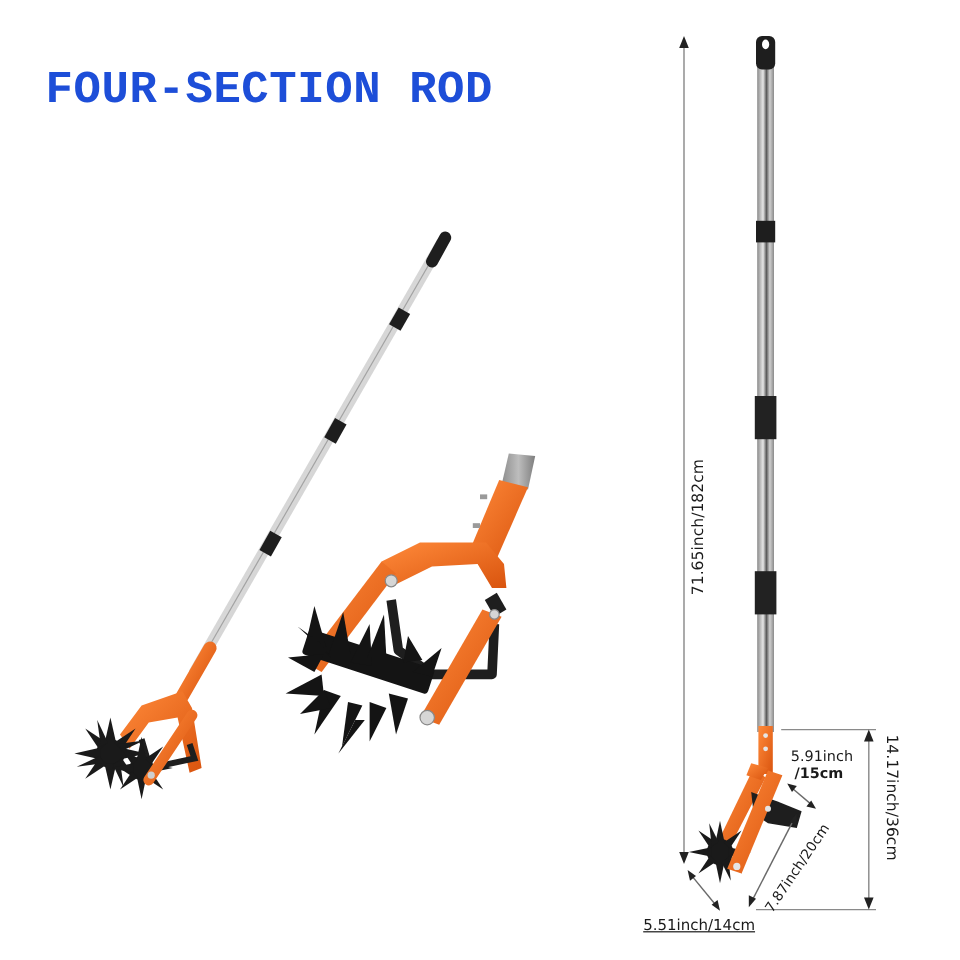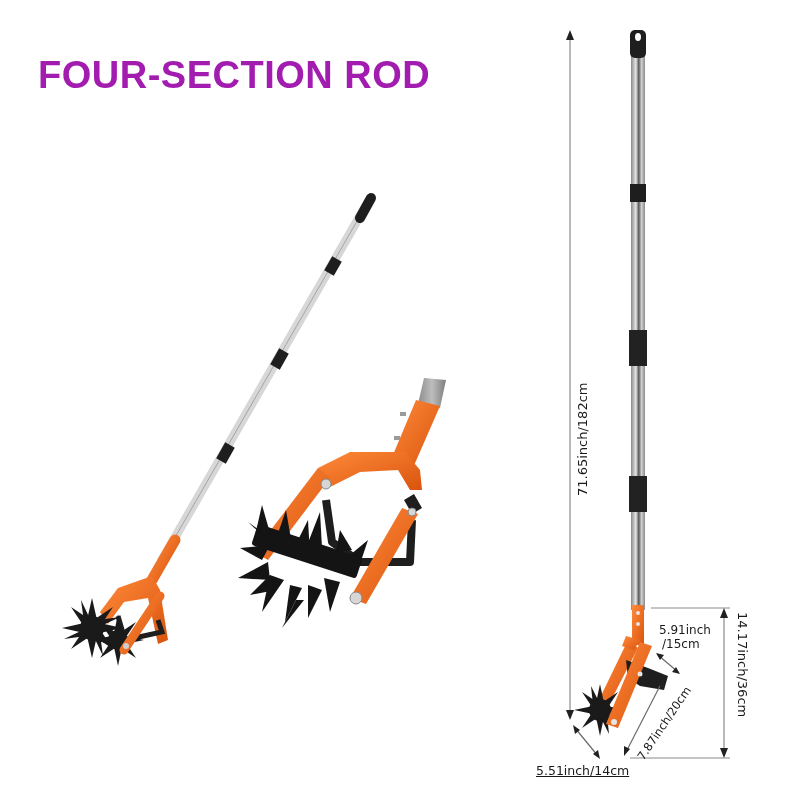--- a/index.html
+++ b/index.html
@@ -1,20 +1,20 @@
 <!DOCTYPE html>
 <html><head>
 <meta charset="utf-8">
 <style>
   html, body { margin: 0; padding: 0; background: #ffffff; }
   body { width: 800px; height: 800px; position: relative; overflow: hidden; font-family: "DejaVu Sans", sans-serif; }
   .title {
     position: absolute; left: 38px; top: 54px;
-    font-family: Liberation Sans, sans-serif; font-weight: bold;
-    font-size: 38px; letter-spacing: 0.5px; color: #a21caf; white-space: nowrap; text-align: center;
+    font-family: Liberation Mono, monospace; font-weight: bold;
+    font-size: 38px; letter-spacing: 0.5px; color: #1d4ed8; white-space: nowrap; text-align: center;
   }
   svg.art { position: absolute; left: 0; top: 0; }
   .dim-label {
     position: absolute; font-family: "DejaVu Sans", sans-serif;
     font-size: 12.5px; color: #1a1a1a; white-space: nowrap; line-height: 1;
   }
   .rot-up { transform-origin: 0 0; transform: rotate(-90deg); }
   .rot-down { transform-origin: 0 0; transform: rotate(90deg); }
   .rot-diag { transform-origin: 0 0; transform: rotate(-56deg); }
 </style>
@@ -205,15 +205,15 @@
       <line x1="575" y1="728" x2="598" y2="756"></line>
       <polygon points="573,725 575,734 580,730" stroke="none" fill="#222"></polygon>
       <polygon points="600,759 598,750 593,754" stroke="none" fill="#222"></polygon>
     </g>
   </g>
 </svg>
 
 <div class="dim-label rot-up" style="left:576px; top:496px; font-size:13px;">71.65inch/182cm</div>
 <div class="dim-label rot-down" style="left:749px; top:612px; font-size:13px;">14.17inch/36cm</div>
 <div class="dim-label" style="left:659px; top:624px; font-size:12px;">5.91inch</div>
-<div class="dim-label" style="left:662px; top:638px; font-size:12px;">/15cm</div>
+<div class="dim-label" style="left:662px; top:638px; font-size:12px;font-weight:bold;">/15cm</div>
 <div class="dim-label rot-diag" style="left:636px; top:756px; font-size:11.5px;">7.87inch/20cm</div>
 <div class="dim-label" style="left:536px; top:765px; font-size:12.5px;text-decoration:underline;">5.51inch/14cm</div>
 
 </body></html>

